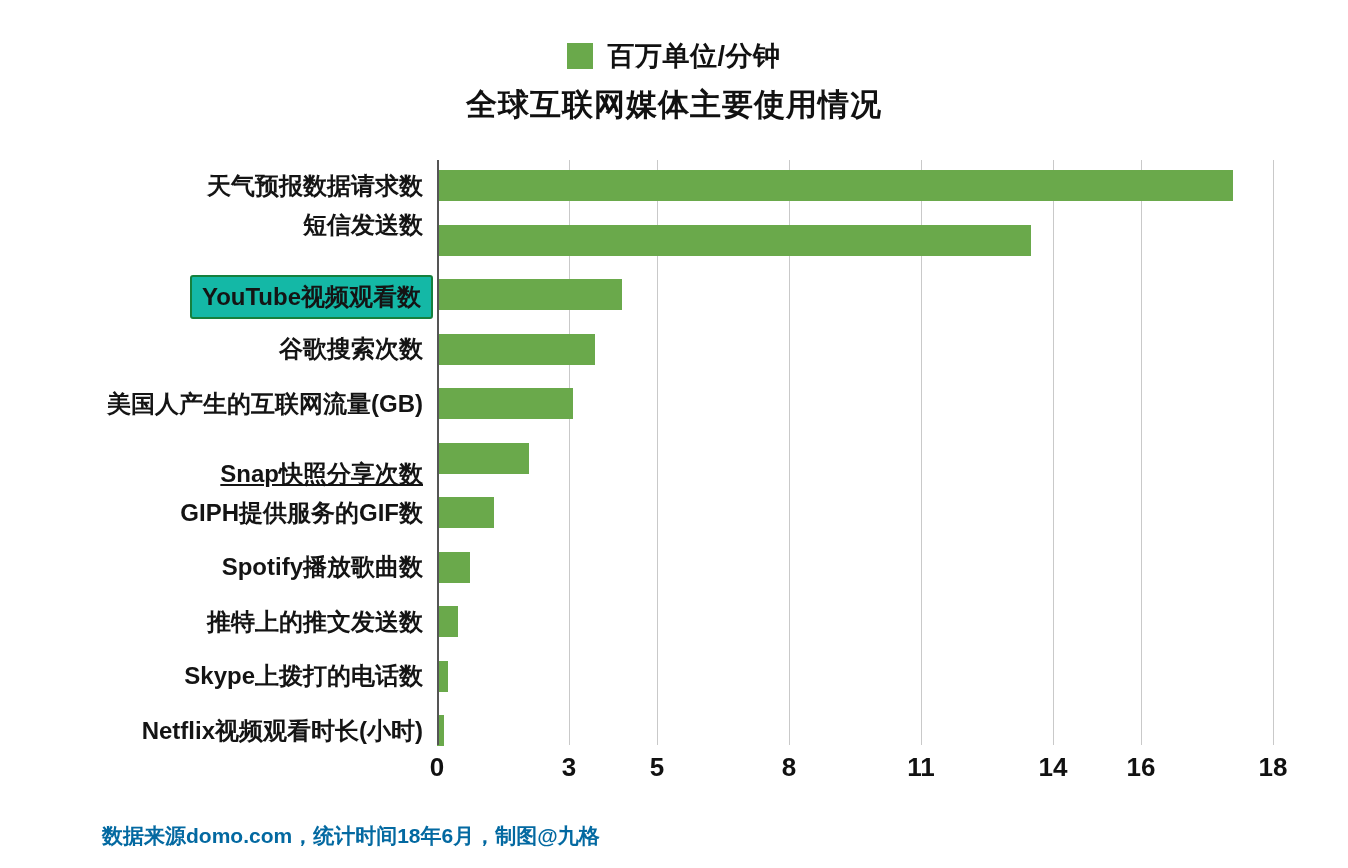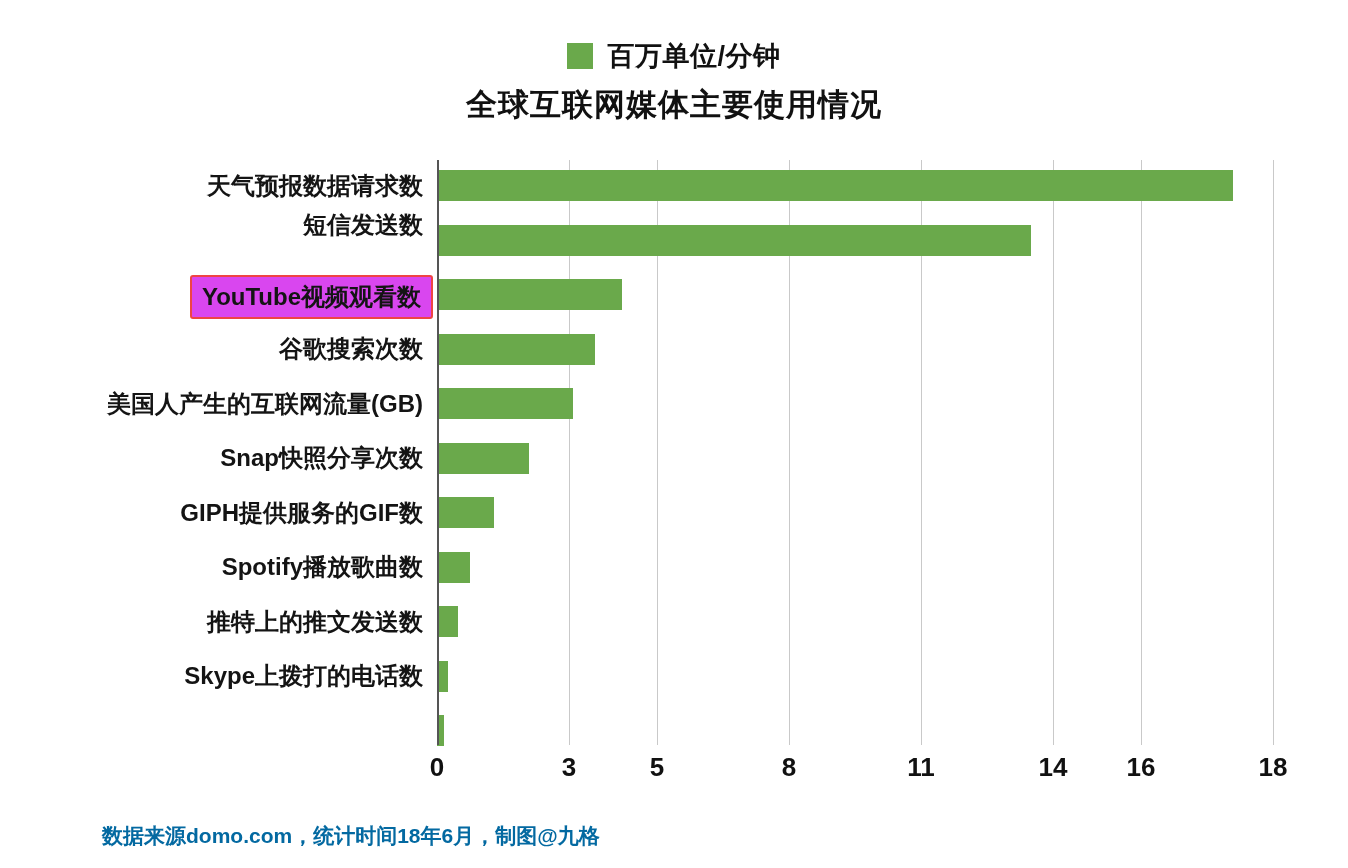--- a/index.html
+++ b/index.html
@@ -76,27 +76,27 @@
     right: 14px;
     height: 40px;
     line-height: 40px;
     font-size: 24px;
     font-weight: bold;
     color: #141414;
     white-space: nowrap;
     text-align: right;
   }
   .row-label.highlight {
-    border: 2px solid #ef4444;
+    border: 2px solid #15803d;
     border-radius: 3px;
     padding: 3px 10px;
     right: 4px;
     height: 34px;
     line-height: 34px;
-    background: #d946ef;
+    background: #14b8a6;
   }
 
   
   .bars-area {
     position: absolute;
     left: 437px;
     top: 0;
     width: 836px;
     height: 585px;
   }
@@ -161,25 +161,26 @@
 
 <div class="chart-title">全球互联网媒体主要使用情况</div>
 
 <div class="plot-wrap">
   <div class="labels-col" id="labels-col">
       <div class="row-label" style="top: 5.5px;">天气预报数据请求数</div>
       <div class="row-label" style="top: 45px; margin-left: 37px;">短信发送数</div>
       <div class="row-label highlight" style="top: 114.5px;">YouTube视频观看数</div>
       <div class="row-label" style="top: 223.5px;">美国人产生的互联网流量(GB)</div>
       <div class="row-label" style="top: 169px;">谷歌搜索次数</div>
-      <div class="row-label" style="top: 278px;">Snap快照分享次数</div>
+      <div class="row-label" style="top: 294px; text-decoration: underline;">Snap快照分享次数</div>
       <div class="row-label" style="top: 332.5px;">GIPH提供服务的GIF数</div>
       <div class="row-label" style="top: 387px;">Spotify播放歌曲数</div>
       <div class="row-label" style="top: 441.5px;">推特上的推文发送数</div>
       <div class="row-label" style="top: 496px;">Skype上拨打的电话数</div>
+      <div class="row-label" style="top: 550.5px;">Netflix视频观看时长(小时)</div>
     </div>
   <div class="bars-area" id="bars-area">
     <div class="axis-line"></div>
   <div class="gridline" style="left: 132px;"></div>
       <div class="gridline" style="left: 220px;"></div>
       <div class="gridline" style="left: 352px;"></div>
       <div class="gridline" style="left: 484px;"></div>
       <div class="gridline" style="left: 616px;"></div>
       <div class="gridline" style="left: 704px;"></div>
       <div class="gridline" style="left: 836px;"></div>

